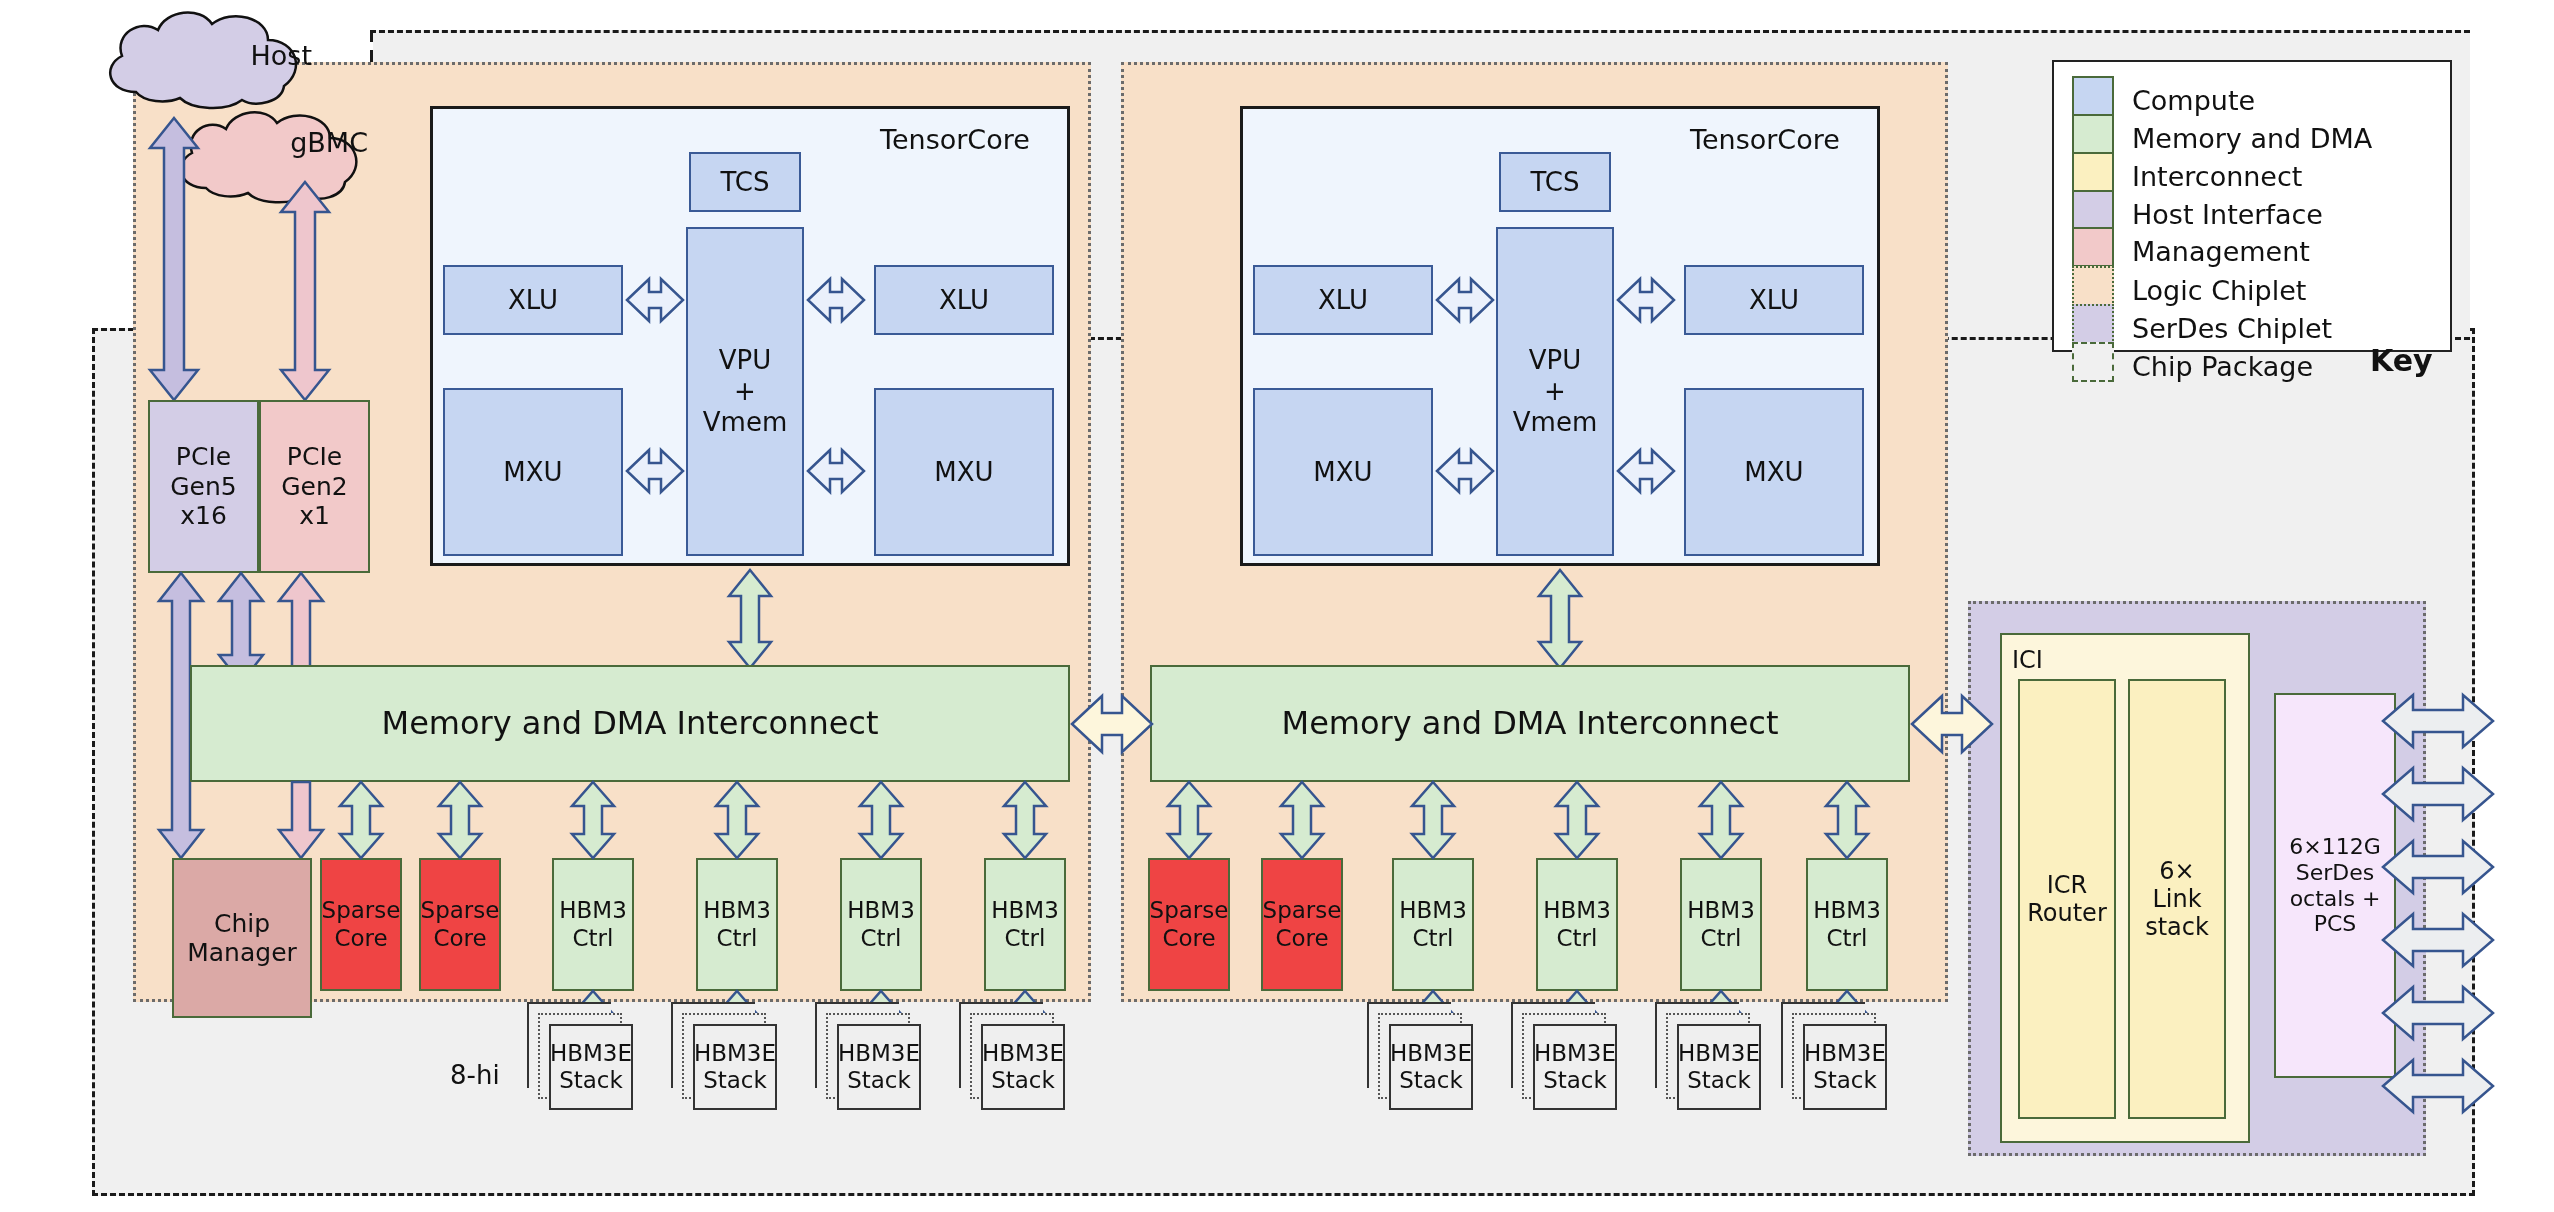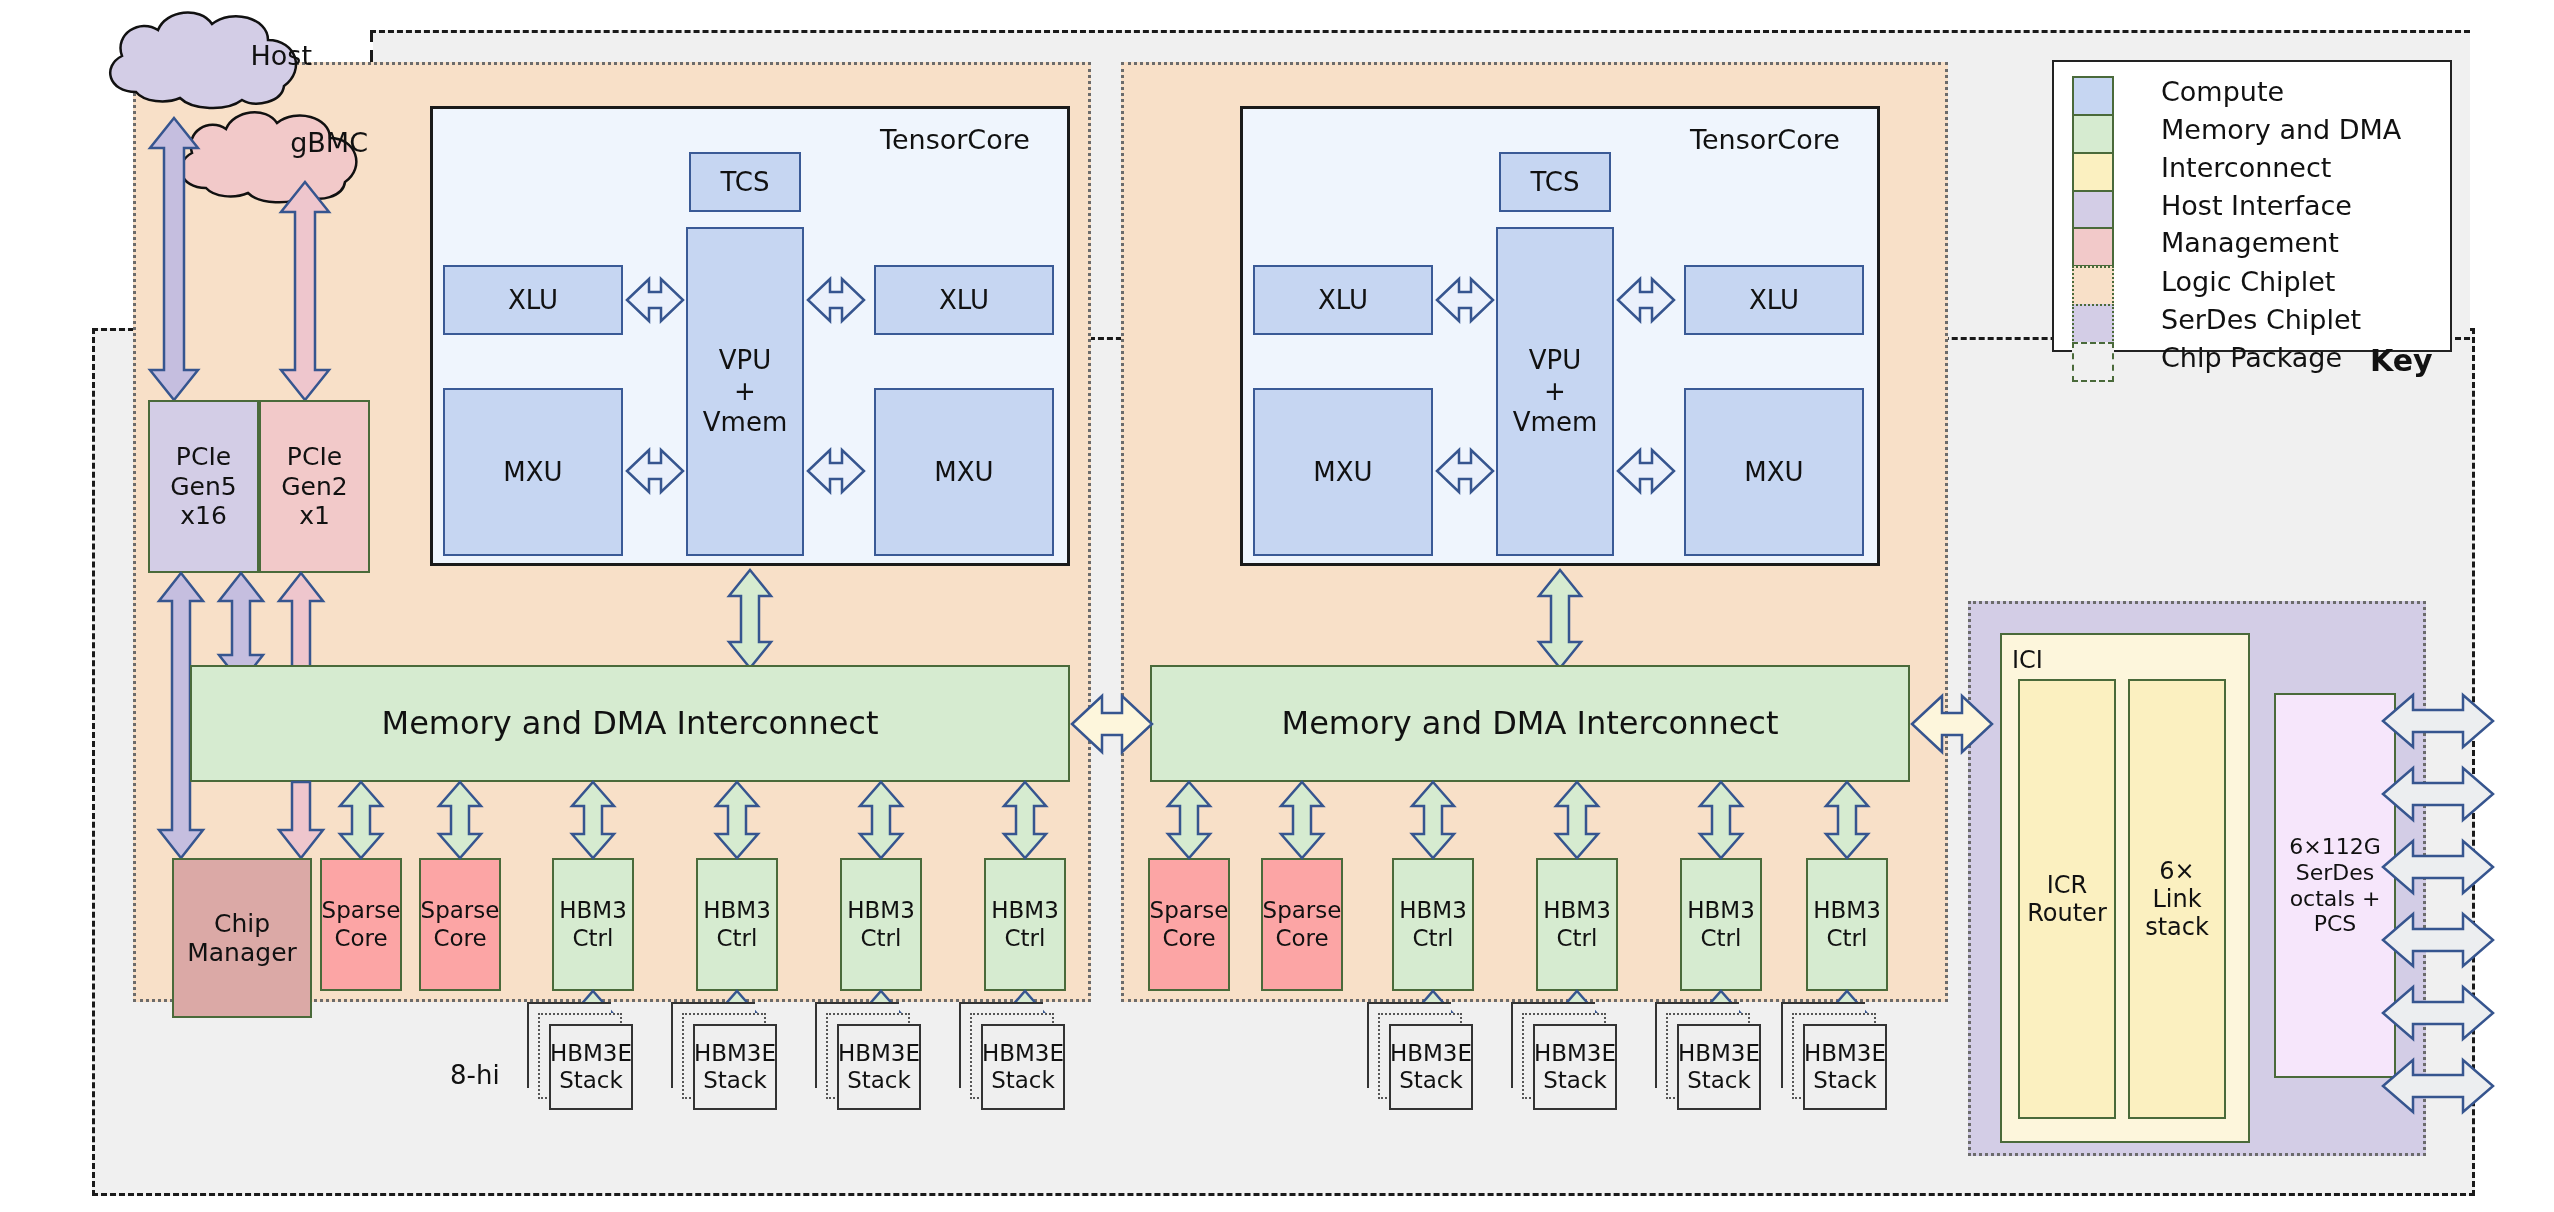--- a/index.html
+++ b/index.html
@@ -9,21 +9,21 @@
   .abs{position:absolute;box-sizing:border-box;}
   .pkg-dashdot{border:3px dashed #1a1a1a;background:#f0f0f0;}
   .hostbox{border:3px dashed #1a1a1a;background:#f0f0f0;}
   .chiplet-logic{border:3px dotted #6b6b6b;background:#f8e0c8;}
   .chiplet-serdes{border:3px dotted #6b6b6b;background:#d3cde6;}
 
   
   .blk{border:2px solid #4a6a3a;display:flex;align-items:center;
        justify-content:center;text-align:center;line-height:1.18;}
   .compute{background:#c6d6f2;border:2px solid #3a5a96;}
-  .compute-g{background:#fca5a5;border:2px solid #4a6a3a;}
+  .compute-g{background:#ef4444;border:2px solid #4a6a3a;}
   .memdma{background:#d6ebd0;border:2px solid #4a6a3a;}
   .intercon{background:#fbf0c0;border:2px solid #4a6a3a;}
   .intercon-l{background:#fdf6dc;border:2px solid #4a6a3a;}
   .hostif{background:#d3cde6;border:2px solid #4a6a3a;}
   .mgmt{background:#f2c9c9;border:2px solid #4a6a3a;}
   .mgmt-dark{background:#dba9a6;border:2px solid #4a6a3a;}
   .serdesblk{background:#f6e6fb;border:2px solid #4a6a3a;}
   .tcore{background:#eff5fd;border:3px solid #1a1a1a;}
   .stackfront{background:#efefef;border:2px solid #333;}
   .stackghost{background:#efefef;border:2px dotted #555;}
@@ -32,21 +32,21 @@
   .lbl{position:absolute;white-space:pre-line;text-align:right;}
 
   
   svg.arr{position:absolute;overflow:visible;}
 
   
   .cloudtxt{position:absolute;width:100%;text-align:right;}
 
   
   .key{background:#ffffff;border:2px solid #222;}
-  .keyrow{position:absolute;display:flex;align-items:flex-start;gap:29px;}
+  .keyrow{position:absolute;display:flex;align-items:flex-end;}
   .keysw{width:38px;height:36px;margin-right:18px;border:2px solid #4a6a3a;}
   .keysw-dot{border:2px dotted #4a6a3a;}
   .keysw-dash{border:2px dashed #4a6a3a;background:#f0f0f0;}
   .keylab{font-size:27px;}
   .keyword{position:absolute;font-weight:bold;font-size:30px;}
 </style>
 </head>
 <body>
 
 <div class="abs pkg-dashdot" style="left:92px;top:328px;width:2383px;height:868px;"></div>

